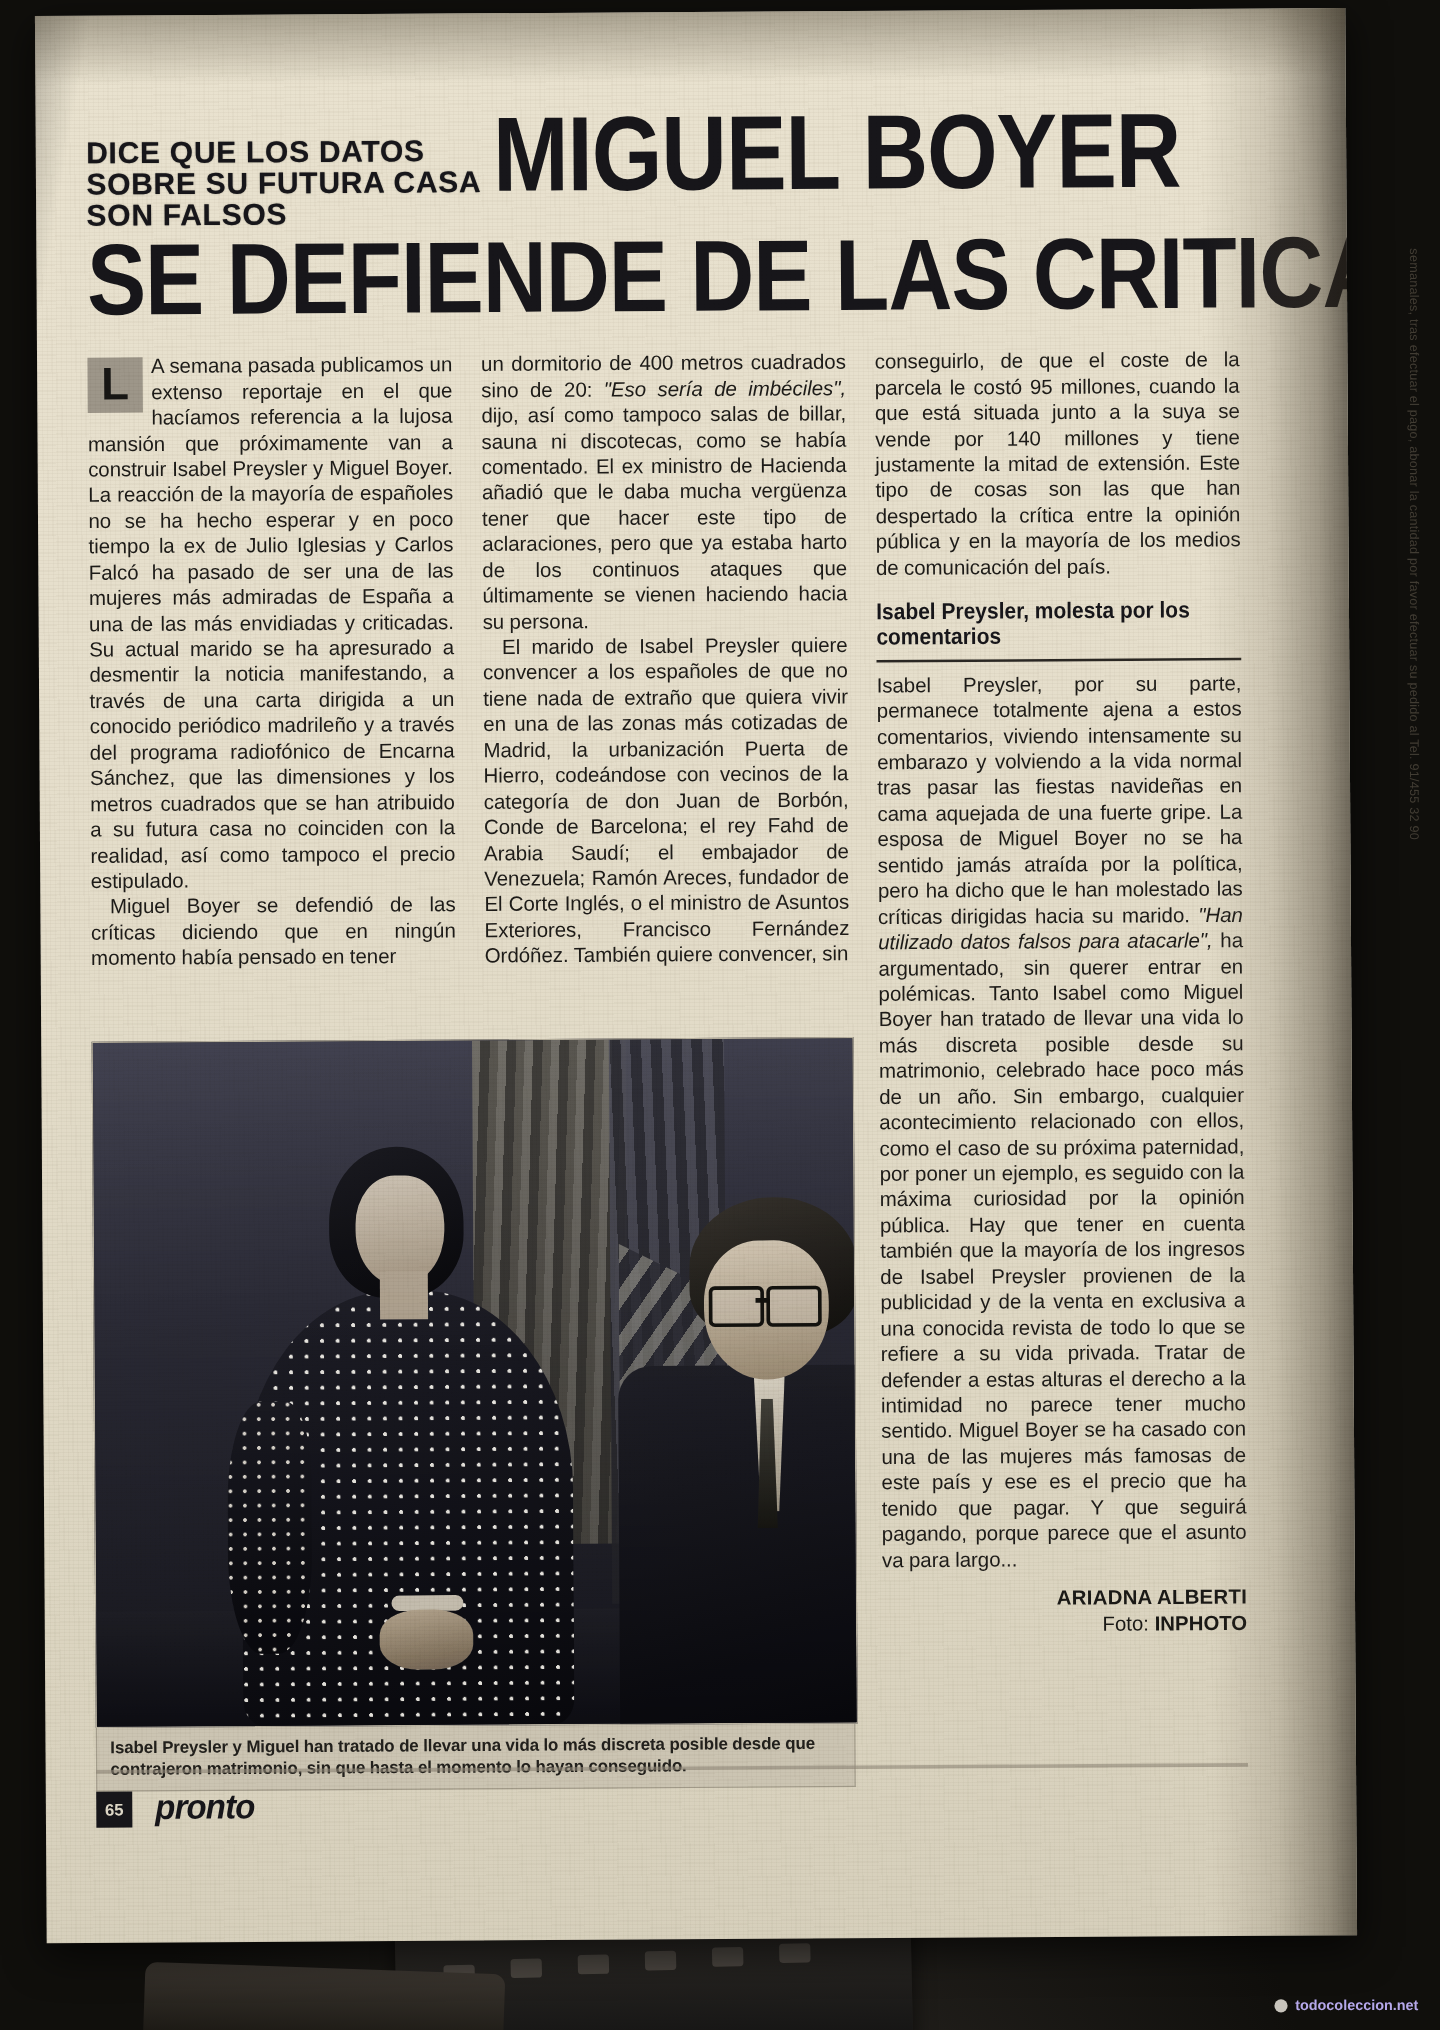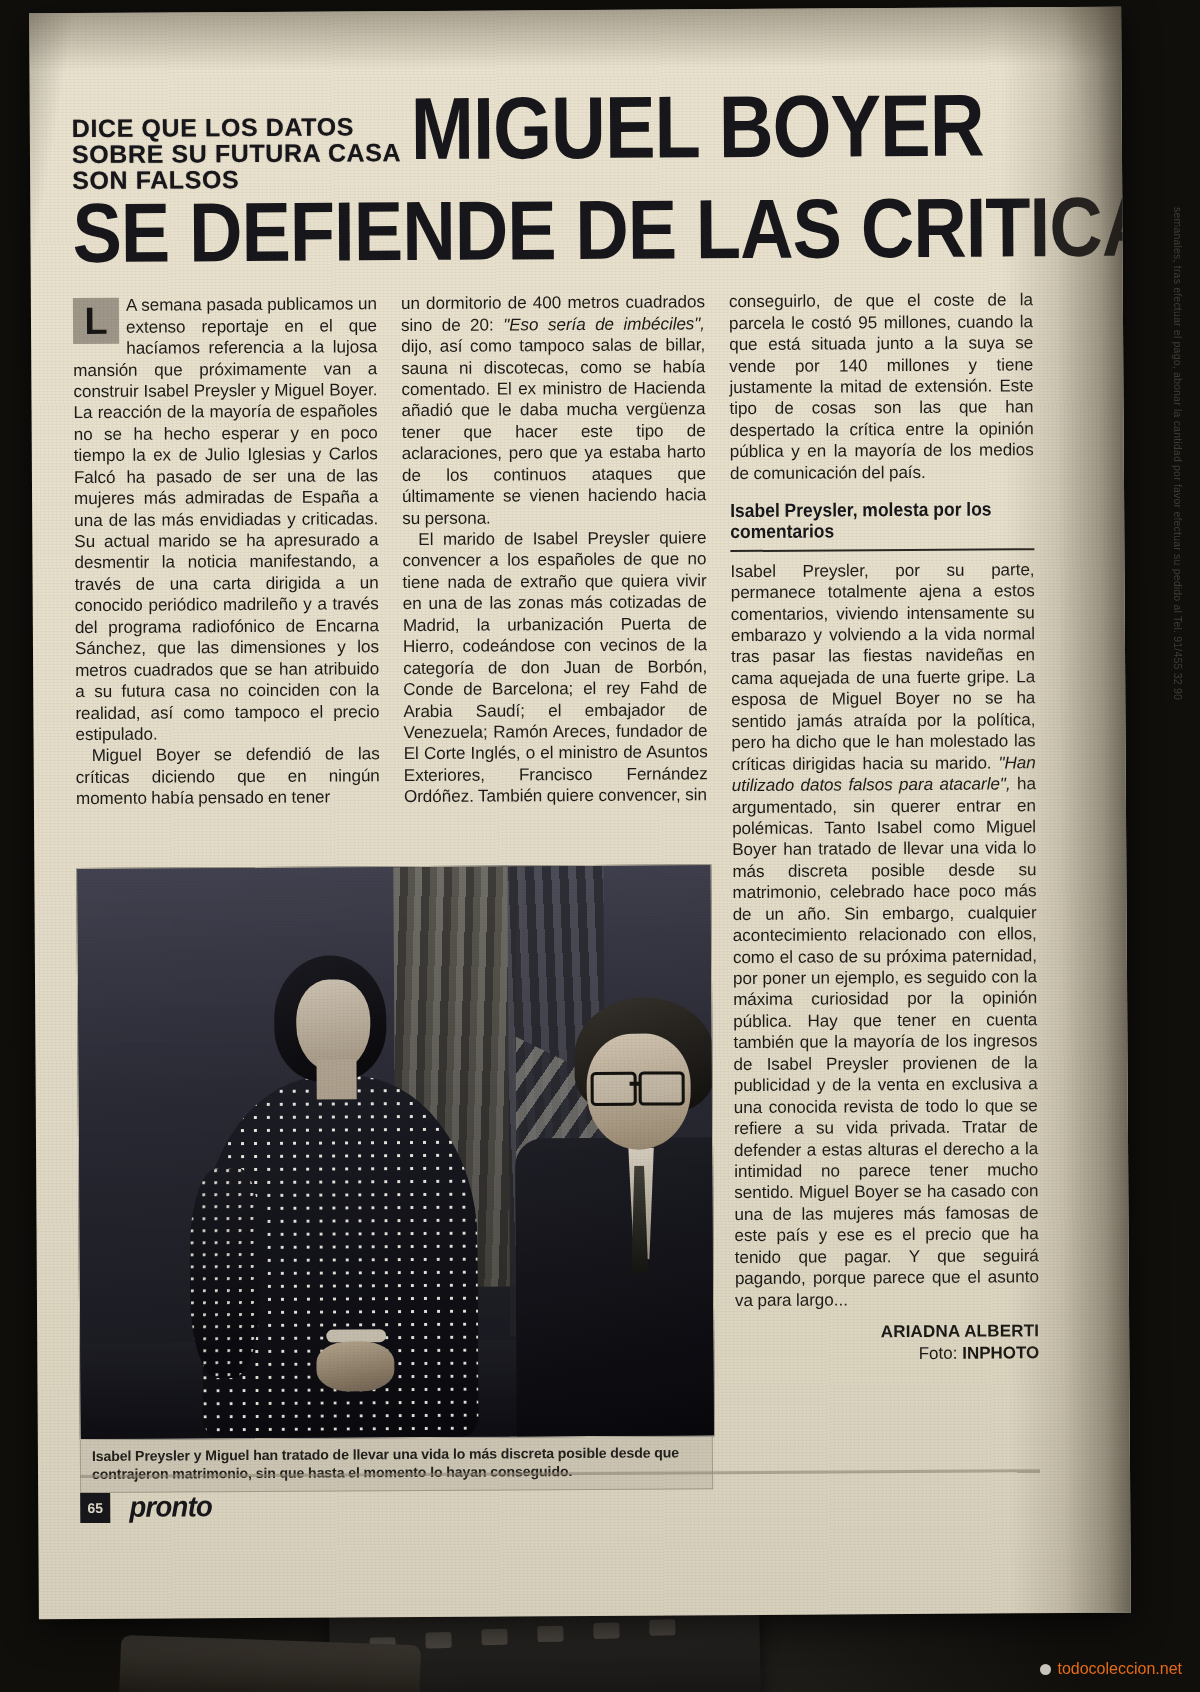--- a/index.html
+++ b/index.html
@@ -352,21 +352,21 @@
     white-space:nowrap;
     letter-spacing:.2px;
     opacity:.85;
   }
 
   
   .watermark{
     position:absolute;
     right:18px;bottom:14px;
     display:flex;align-items:center;gap:6px;
-    font-size:16px;color:#f97316;opacity:.92;
+    font-size:12px;color:#c4b5fd;opacity:.92;font-weight:bold;
   }
   .wm-dot{
     width:11px;height:11px;border-radius:50%;
     background:#d8d4cb;display:inline-block;
   }
 </style>
 </head>
 <body>
 
 <div id="page">

